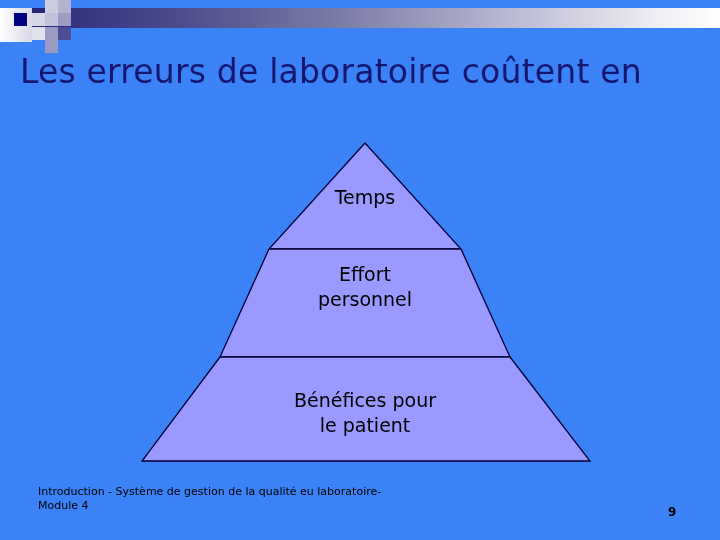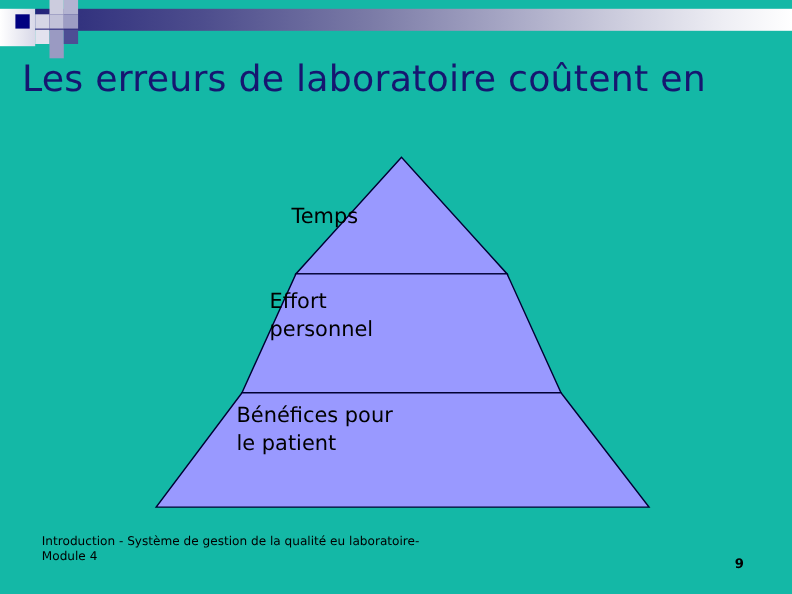--- a/index.html
+++ b/index.html
@@ -7,21 +7,21 @@
     padding: 0;
     background: #ffffff;
   }
   body {
     font-family: "DejaVu Sans", sans-serif;
   }
   #slide {
     position: relative;
     width: 720px;
     height: 540px;
-    background: #14b8a6;
+    background: #3b82f6;
     overflow: hidden;
   }
 
   
   .banner-bar {
     position: absolute;
     left: 32px;
     top: 8px;
     width: 688px;
     height: 20px;
@@ -64,29 +64,29 @@
   .pyramid-wrap {
     position: absolute;
     left: 0;
     top: 0;
     width: 720px;
     height: 540px;
     pointer-events: none;
   }
   .pyr-label {
     position: absolute;
-    text-align: left;
+    text-align: center;
     color: #000000;
     font-size: 19px;
     line-height: 25px;
     white-space: pre-line;
   }
   .lbl-top    { left: 265px; top: 185px; width: 200px; }
   .lbl-middle { left: 245px; top: 262px; width: 240px; }
-  .lbl-bottom { left: 215px; top: 366px; width: 300px; }
+  .lbl-bottom { left: 215px; top: 388px; width: 300px; }
 
   
   .footer {
     position: absolute;
     left: 38px;
     top: 485px;
     color: #000000;
     font-size: 11px;
     line-height: 14px;
     white-space: pre-line;

